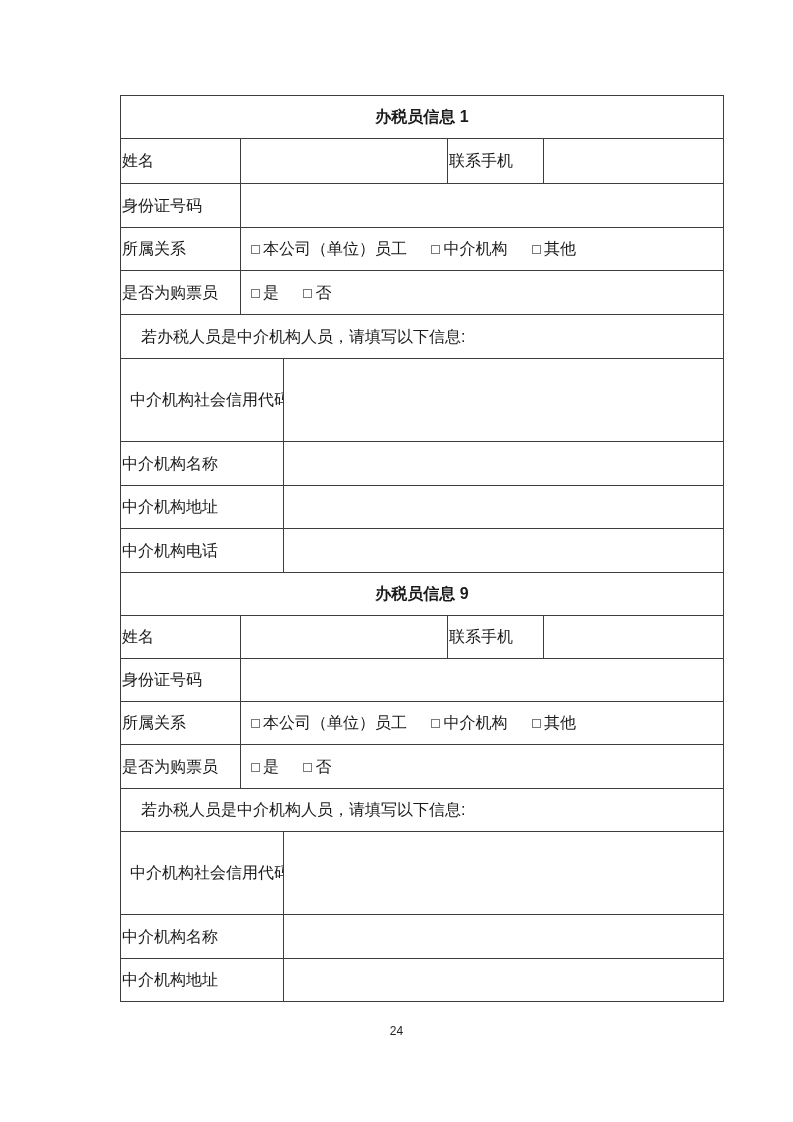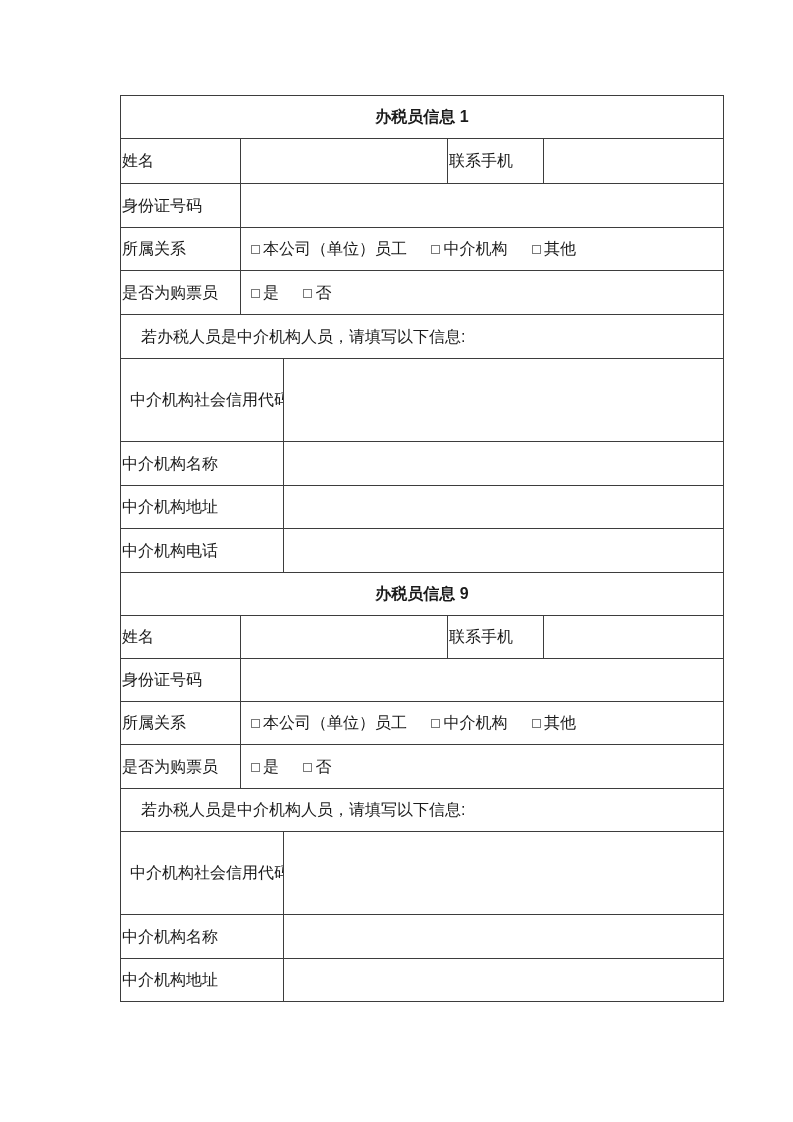--- a/index.html
+++ b/index.html
@@ -166,13 +166,14 @@
       <td class="c-label h44" colspan="2">中介机构名称</td>
       <td class="c-value" colspan="3"></td>
     </tr>
     <tr>
       <td class="c-label h43" colspan="2">中介机构地址</td>
       <td class="c-value" colspan="3"></td>
     </tr>
   </tbody>
     </table>
 
+  <div class="footer">24</div>
 </div>
 
 </body></html>

